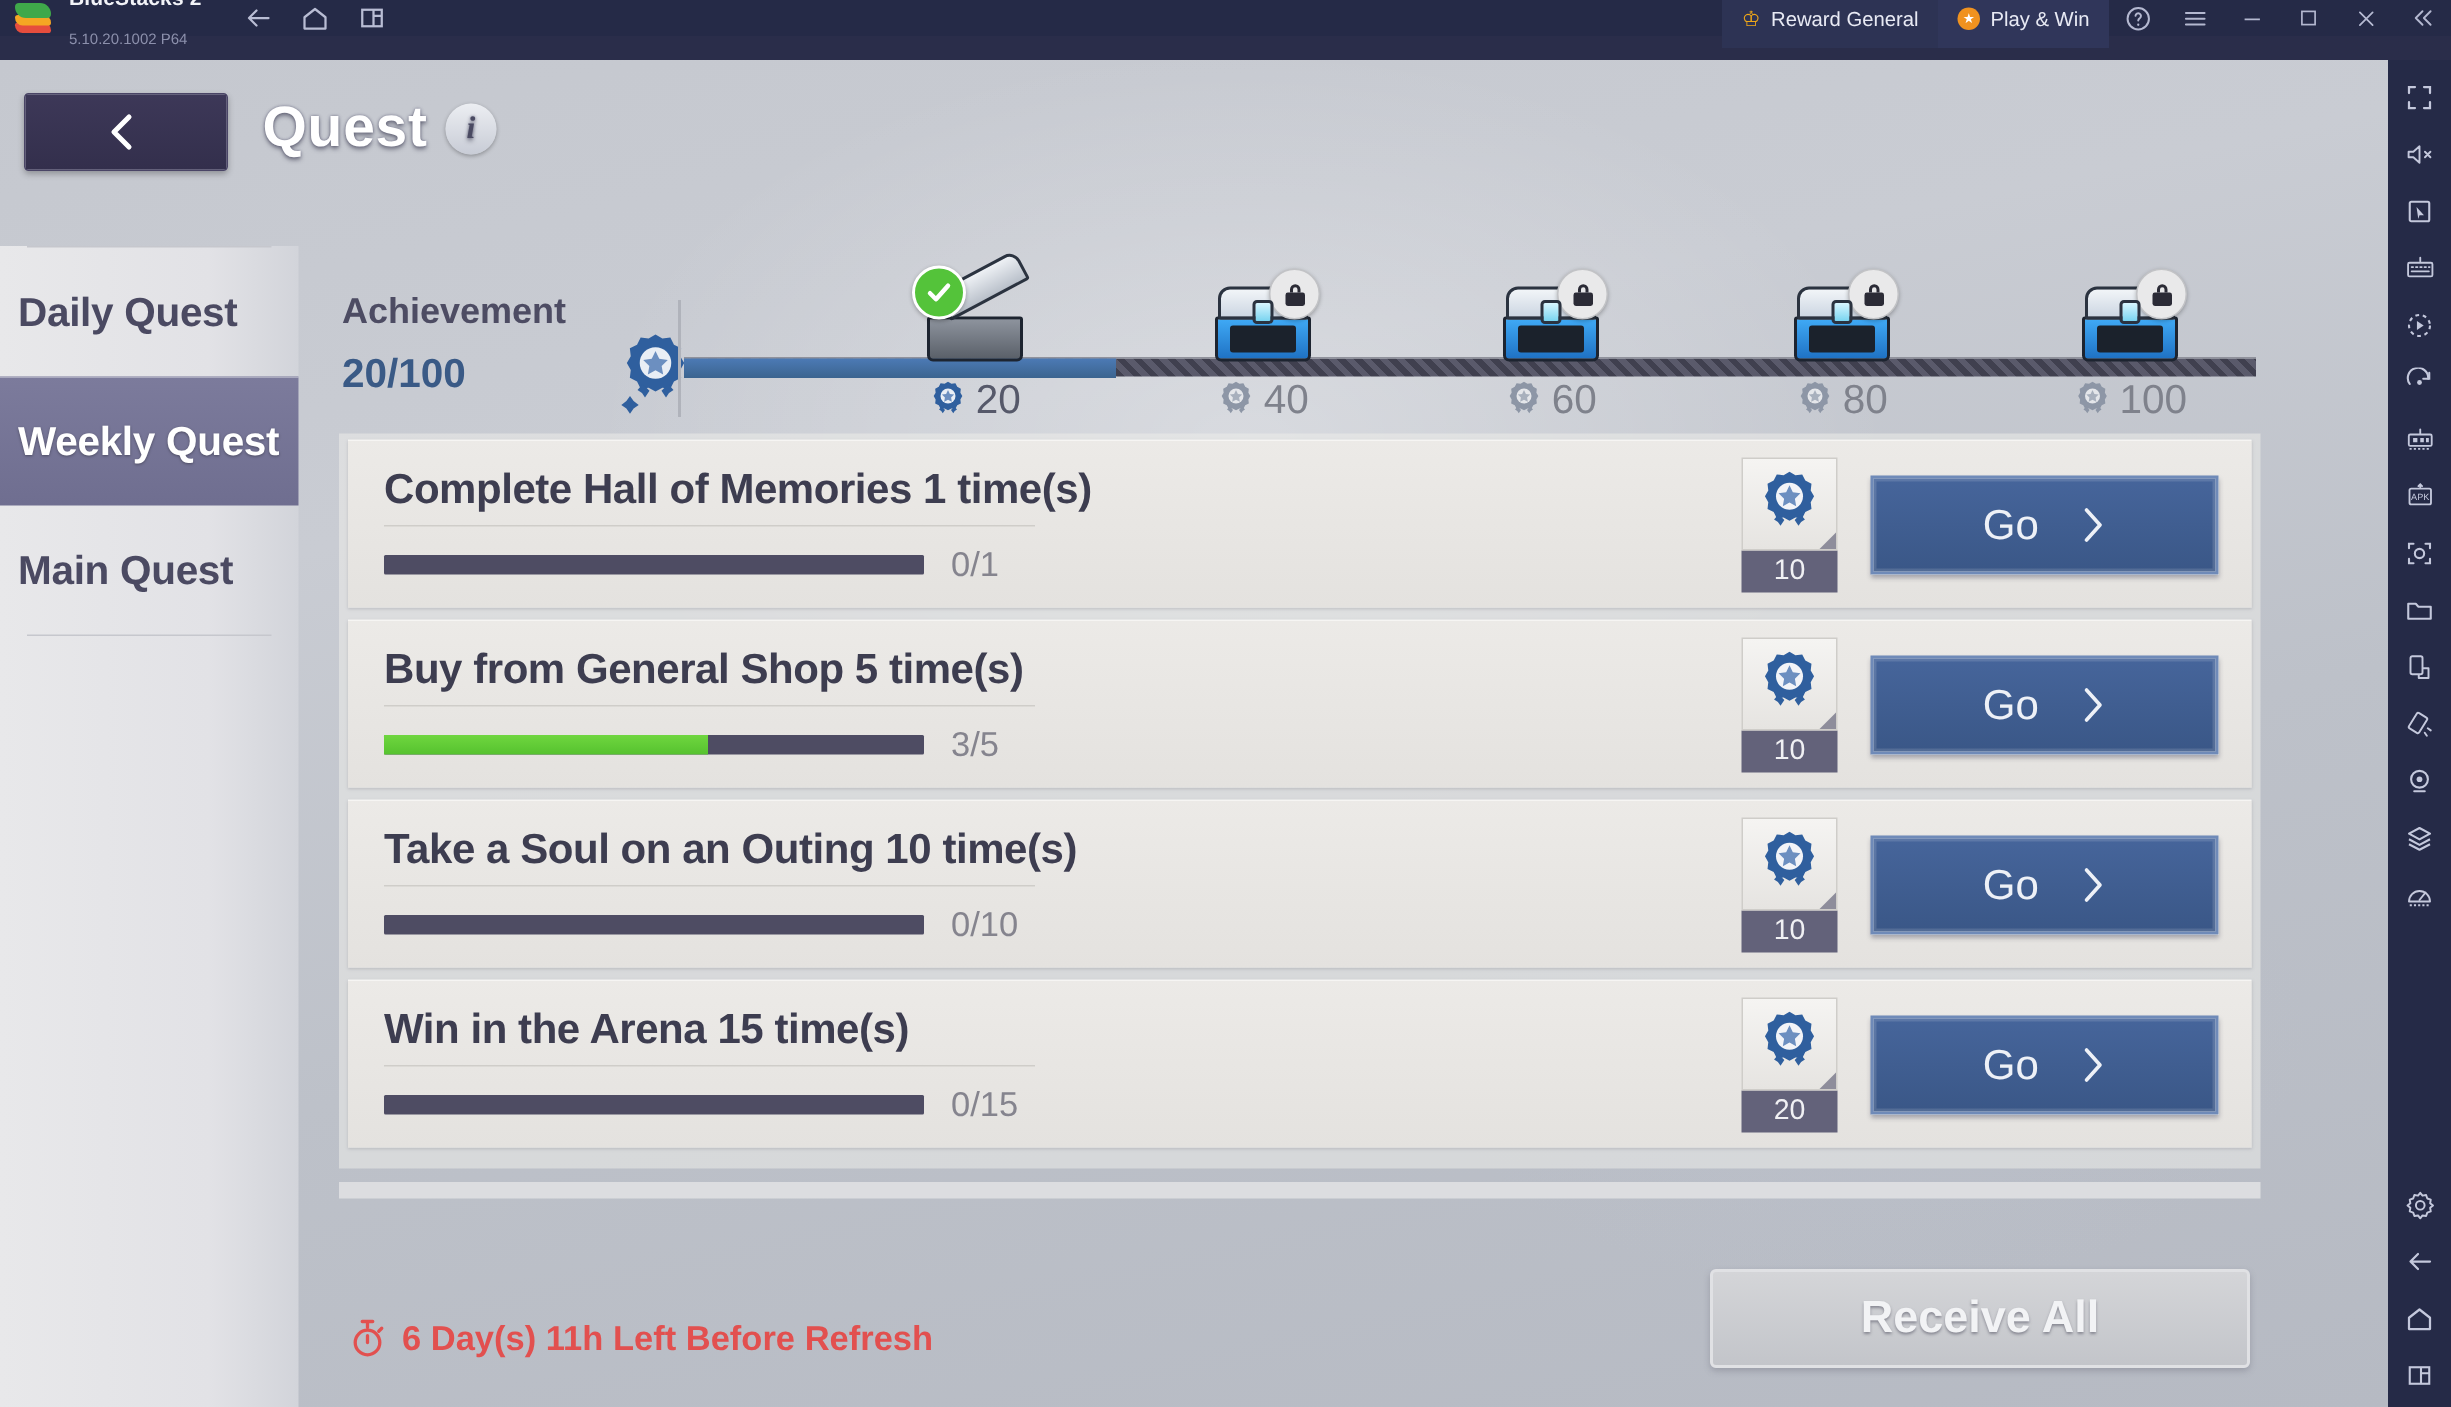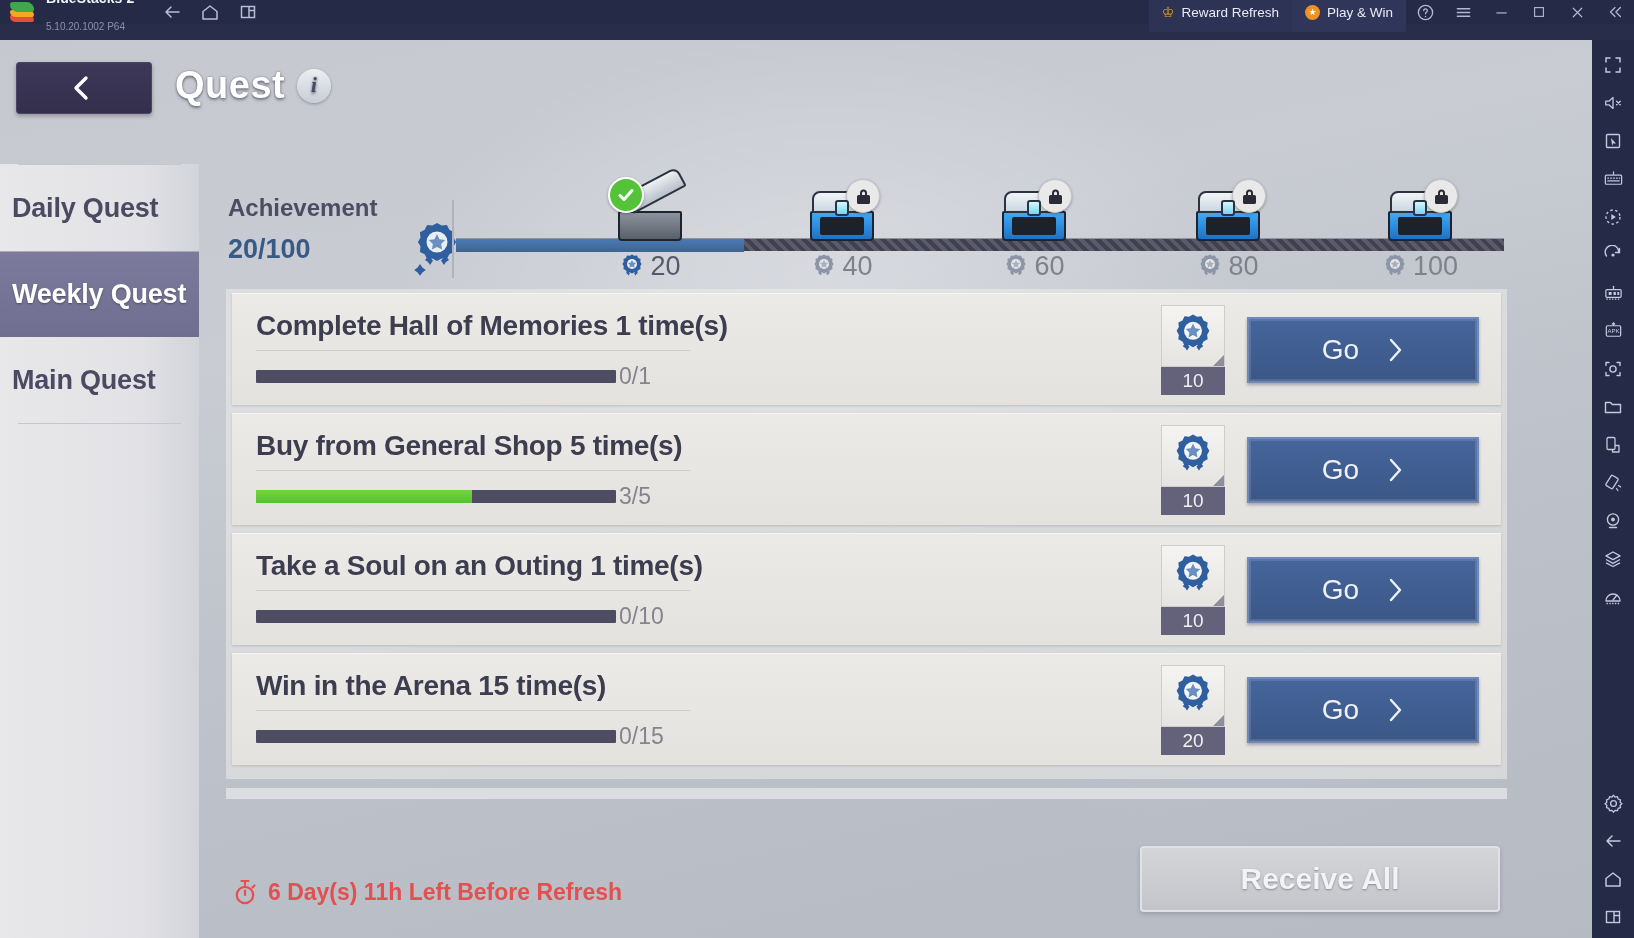--- a/index.html
+++ b/index.html
@@ -194,21 +194,21 @@
     border-top:1px solid #f6f5f3;
     box-shadow:0 1px 2px rgba(130,130,140,.35);
     display:flex; align-items:center;
   }
   .qleft { flex:1; padding-left:24px; padding-right:20px; }
   .qtitle {
     font-size:28px; font-weight:bold; color:#3d3d50;
     letter-spacing:-.3px; margin-bottom:8px;
   }
   .qrule { height:1px; background:#cfcdc9; margin:0 0 12px 0; max-width:434px; }
-  .qprog { display:flex; align-items:center; gap:3px; }
+  .qprog { display:flex; align-items:center; gap:18px; }
   .pbar {
     width:360px; height:13px; background:#4e4c63; position:relative;
     border-radius:1px;
   }
   .pbar .fill {
     position:absolute; left:0; top:0; height:13px;
     background:linear-gradient(180deg,#6fd63f,#56c22f);
   }
   .pnum { font-size:23px; color:#85848e; }
   .reward {
@@ -291,21 +291,21 @@
         <rect x="3.5" y="4.5" width="13" height="11"></rect>
           <path d="M11 4.5v11M11 8.5h5.5"></path>
       </svg>
     </div>
   </div>
 
   <div class="tb-spacer"></div>
 
   <div class="tb-btn">
     <span class="crown">♔</span>
-    <span>Reward Refresh</span>
+    <span>Reward General</span>
   </div>
   <div class="tb-btn second">
     <span class="orangedot">★</span>
     <span>Play &amp; Win</span>
   </div>
 
   <div class="tb-icon-btn">
     <svg width="19" height="19" viewBox="0 0 20 20" fill="none" stroke="currentColor" stroke-width="1.4">
       <circle cx="10" cy="10" r="7.5"></circle>
         <path d="M8.1 7.9a1.9 1.9 0 113.1 1.6c-.7.5-1.2.9-1.2 1.8" stroke-linecap="round"></path>
@@ -570,21 +570,21 @@
       <div class="gobtn">
         <span>Go</span>
         <svg width="17" height="26" viewBox="0 0 17 26" fill="none" stroke="#eef1f7" stroke-width="2.4" stroke-linecap="round" stroke-linejoin="round">
             <path d="M4 3l9 10-9 10"></path>
           </svg>
       </div>
     </div>
 
     <div class="qcard">
       <div class="qleft">
-        <div class="qtitle">Take a Soul on an Outing 1 time(s)</div>
+        <div class="qtitle">Take a Soul on an Outing 10 time(s)</div>
         <div class="qrule"></div>
         <div class="qprog">
           <div class="pbar">
             <div class="fill" style="width:0%"></div>
           </div>
           <div class="pnum">0/10</div>
         </div>
       </div>
       <div class="reward">
         <div class="reward-ic">

